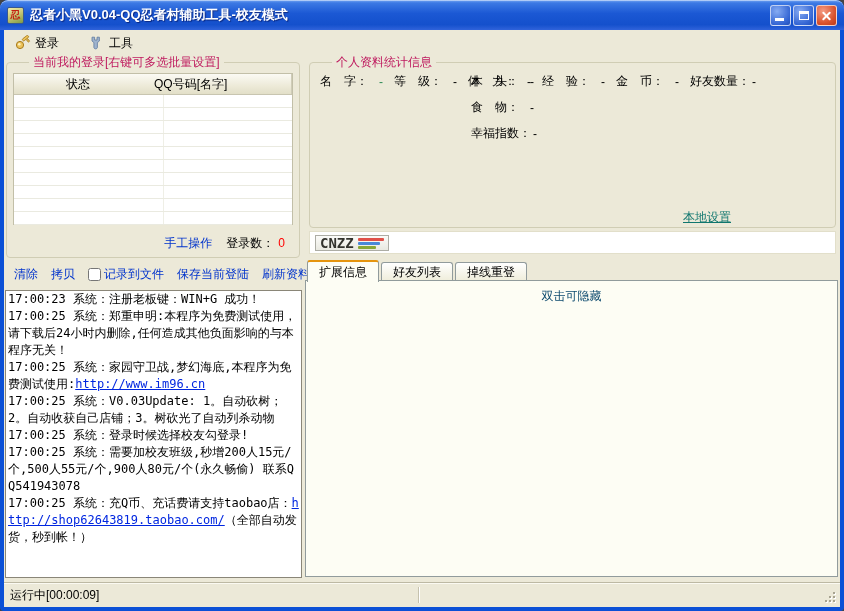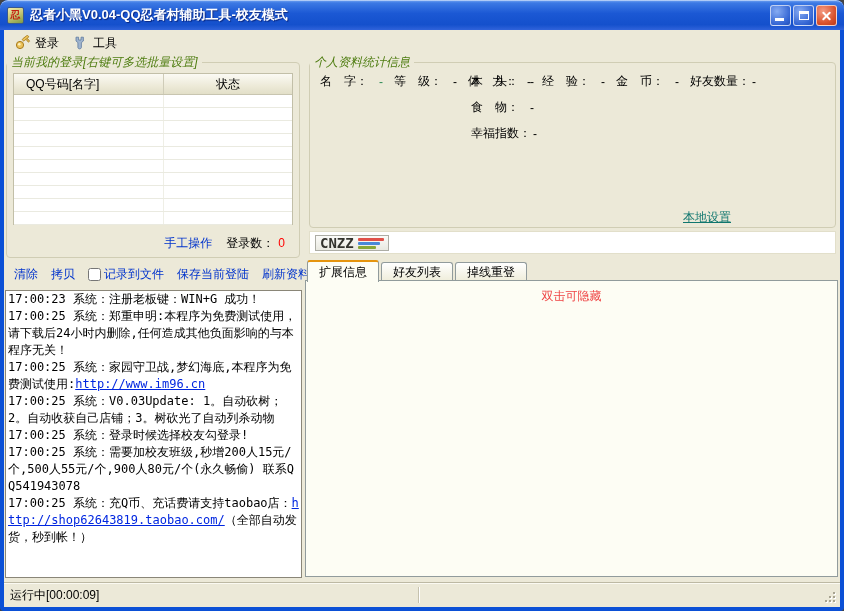--- a/index.html
+++ b/index.html
@@ -27,26 +27,26 @@
   .wbtn{width:21px;height:21px;border-radius:3px;border:1px solid rgba(255,255,255,.7);position:relative;cursor:pointer;}
   .wbtn.minb,.wbtn.maxb{background:radial-gradient(circle at 32% 28%,#86ABF2 0%,#3566D4 70%,#2350B8 100%);}
   .wbtn.closeb{background:radial-gradient(circle at 32% 28%,#F59C84 0%,#D8512C 65%,#BC3A18 100%);}
   .glyph-min{position:absolute;left:4px;bottom:4px;width:9px;height:3px;background:#fff;}
   .glyph-max{position:absolute;left:5px;top:5px;width:10px;height:9px;border:1px solid #fff;border-top:3px solid #fff;}
   .glyph-x1,.glyph-x2{position:absolute;left:4px;top:9px;width:11px;height:2px;background:#fff;border-radius:1px;}
   .glyph-x1{transform:rotate(45deg);} .glyph-x2{transform:rotate(-45deg);}
   
   .client{position:absolute;top:30px;left:4px;right:4px;bottom:4px;background:#ECE9D8;}
   
-  .toolbar{position:absolute;top:0;left:0;right:0;height:26px;display:flex;align-items:center;gap:8px;padding-left:8px;}
+  .toolbar{position:absolute;top:0;left:0;right:0;height:26px;display:flex;align-items:center;gap:24px;padding-left:8px;}
   .tool-item{display:flex;align-items:center;gap:4px;cursor:pointer;padding:2px 3px;}
   .tool-item svg{display:block;}
   
   .groupbox{position:absolute;border:1px solid #D0CDB4;border-radius:4px;}
-  .gb-title{position:absolute;top:-9px;left:0;background:#ECE9D8;padding:0 4px;color:#4d7c0f;white-space:nowrap;font-style:italic;}
+  .gb-title{position:absolute;top:-9px;left:22px;background:#ECE9D8;padding:0 4px;color:#be185d;white-space:nowrap;}
   
   .qq-table{position:absolute;left:6px;top:10px;right:6px;height:152px;background:#fff;border:1px solid #C2BFA8;}
   .thead{display:flex;height:21px;background:linear-gradient(180deg,#FBFAF4 0%,#EDEAD8 60%,#E2DFC8 100%);border-bottom:1px solid #C8C5B0;}
   .th{display:flex;align-items:center;}
   .th1{width:150px;padding-left:12px;border-right:1px solid #CFCCB8;}
   .th2{flex:1;justify-content:center;}
   .trow{display:flex;height:13px;border-bottom:1px solid #EAEAE0;}
   .trow .c1{width:150px;border-right:1px solid #EFEFE6;}
   .trow .c2{flex:1;}
   .manual-row{position:absolute;right:14px;bottom:5px;display:flex;align-items:center;gap:14px;}
@@ -83,21 +83,21 @@
   .stripe.blue{width:22px;background:#4888D8;}
   .stripe.green{width:18px;background:#88A838;}
   
   .tabctl{position:absolute;left:301px;top:229px;width:533px;height:318px;}
   .tabbar{position:absolute;top:0;left:0;right:0;height:22px;display:flex;align-items:flex-end;gap:2px;padding-left:2px;}
   .tab{height:19px;padding:0 11px;display:flex;align-items:center;cursor:pointer;
     background:linear-gradient(#FFFFFF,#EFEDDA);border:1px solid #919B9C;border-bottom:none;
     border-radius:3px 3px 0 0;position:relative;z-index:1;}
   .tab.active{height:22px;background:#FDFDF4;border-top:2px solid #E5940E;z-index:3;margin-bottom:-1px;}
   .tabpanel{position:absolute;top:21px;left:0;right:0;bottom:0;background:#FDFDF4;border:1px solid #919B9C;z-index:2;}
-  .notice{margin-top:7px;text-align:center;color:#ef4444;}
+  .notice{margin-top:7px;text-align:center;color:#0c4a6e;}
   
   .statusbar{position:absolute;left:0;right:0;bottom:0;height:25px;background:#ECE9D8;
     border-top:1px solid #BDB9A4;box-shadow:inset 0 1px 0 #FBFAF2;display:flex;align-items:center;padding-left:6px;}
   .status-sep{position:absolute;left:414px;top:4px;bottom:4px;width:1px;background:#C6C2AE;box-shadow:1px 0 0 #FFFFFF;}
   .grip{position:absolute;right:3px;bottom:3px;width:13px;height:13px;cursor:nwse-resize;}
   .grip i{position:absolute;width:2px;height:2px;background:#A7A390;box-shadow:1px 1px 0 #fff;}
   .grip .d1{left:9px;top:9px;} .grip .d2{left:9px;top:5px;} .grip .d3{left:5px;top:9px;}
   .grip .d4{left:9px;top:1px;} .grip .d5{left:5px;top:5px;} .grip .d6{left:1px;top:9px;}
 </style>
 </head>
@@ -143,22 +143,22 @@
             </svg>
         </span>
         <span>工具</span>
       </div>
     </div>
 
     <div class="groupbox" style="left:2px;top:32px;width:294px;height:196px;">
       <span class="gb-title">当前我的登录[右键可多选批量设置]</span>
       <div class="qq-table">
         <div class="thead">
+          <div class="th th2">状态</div>
           <div class="th th1">QQ号码[名字]</div>
-          <div class="th th2">状态</div>
         </div>
         <div class="trow">
             <div class="c1"></div>
             <div class="c2"></div>
           </div>
         <div class="trow">
             <div class="c1"></div>
             <div class="c2"></div>
           </div>
         <div class="trow">

